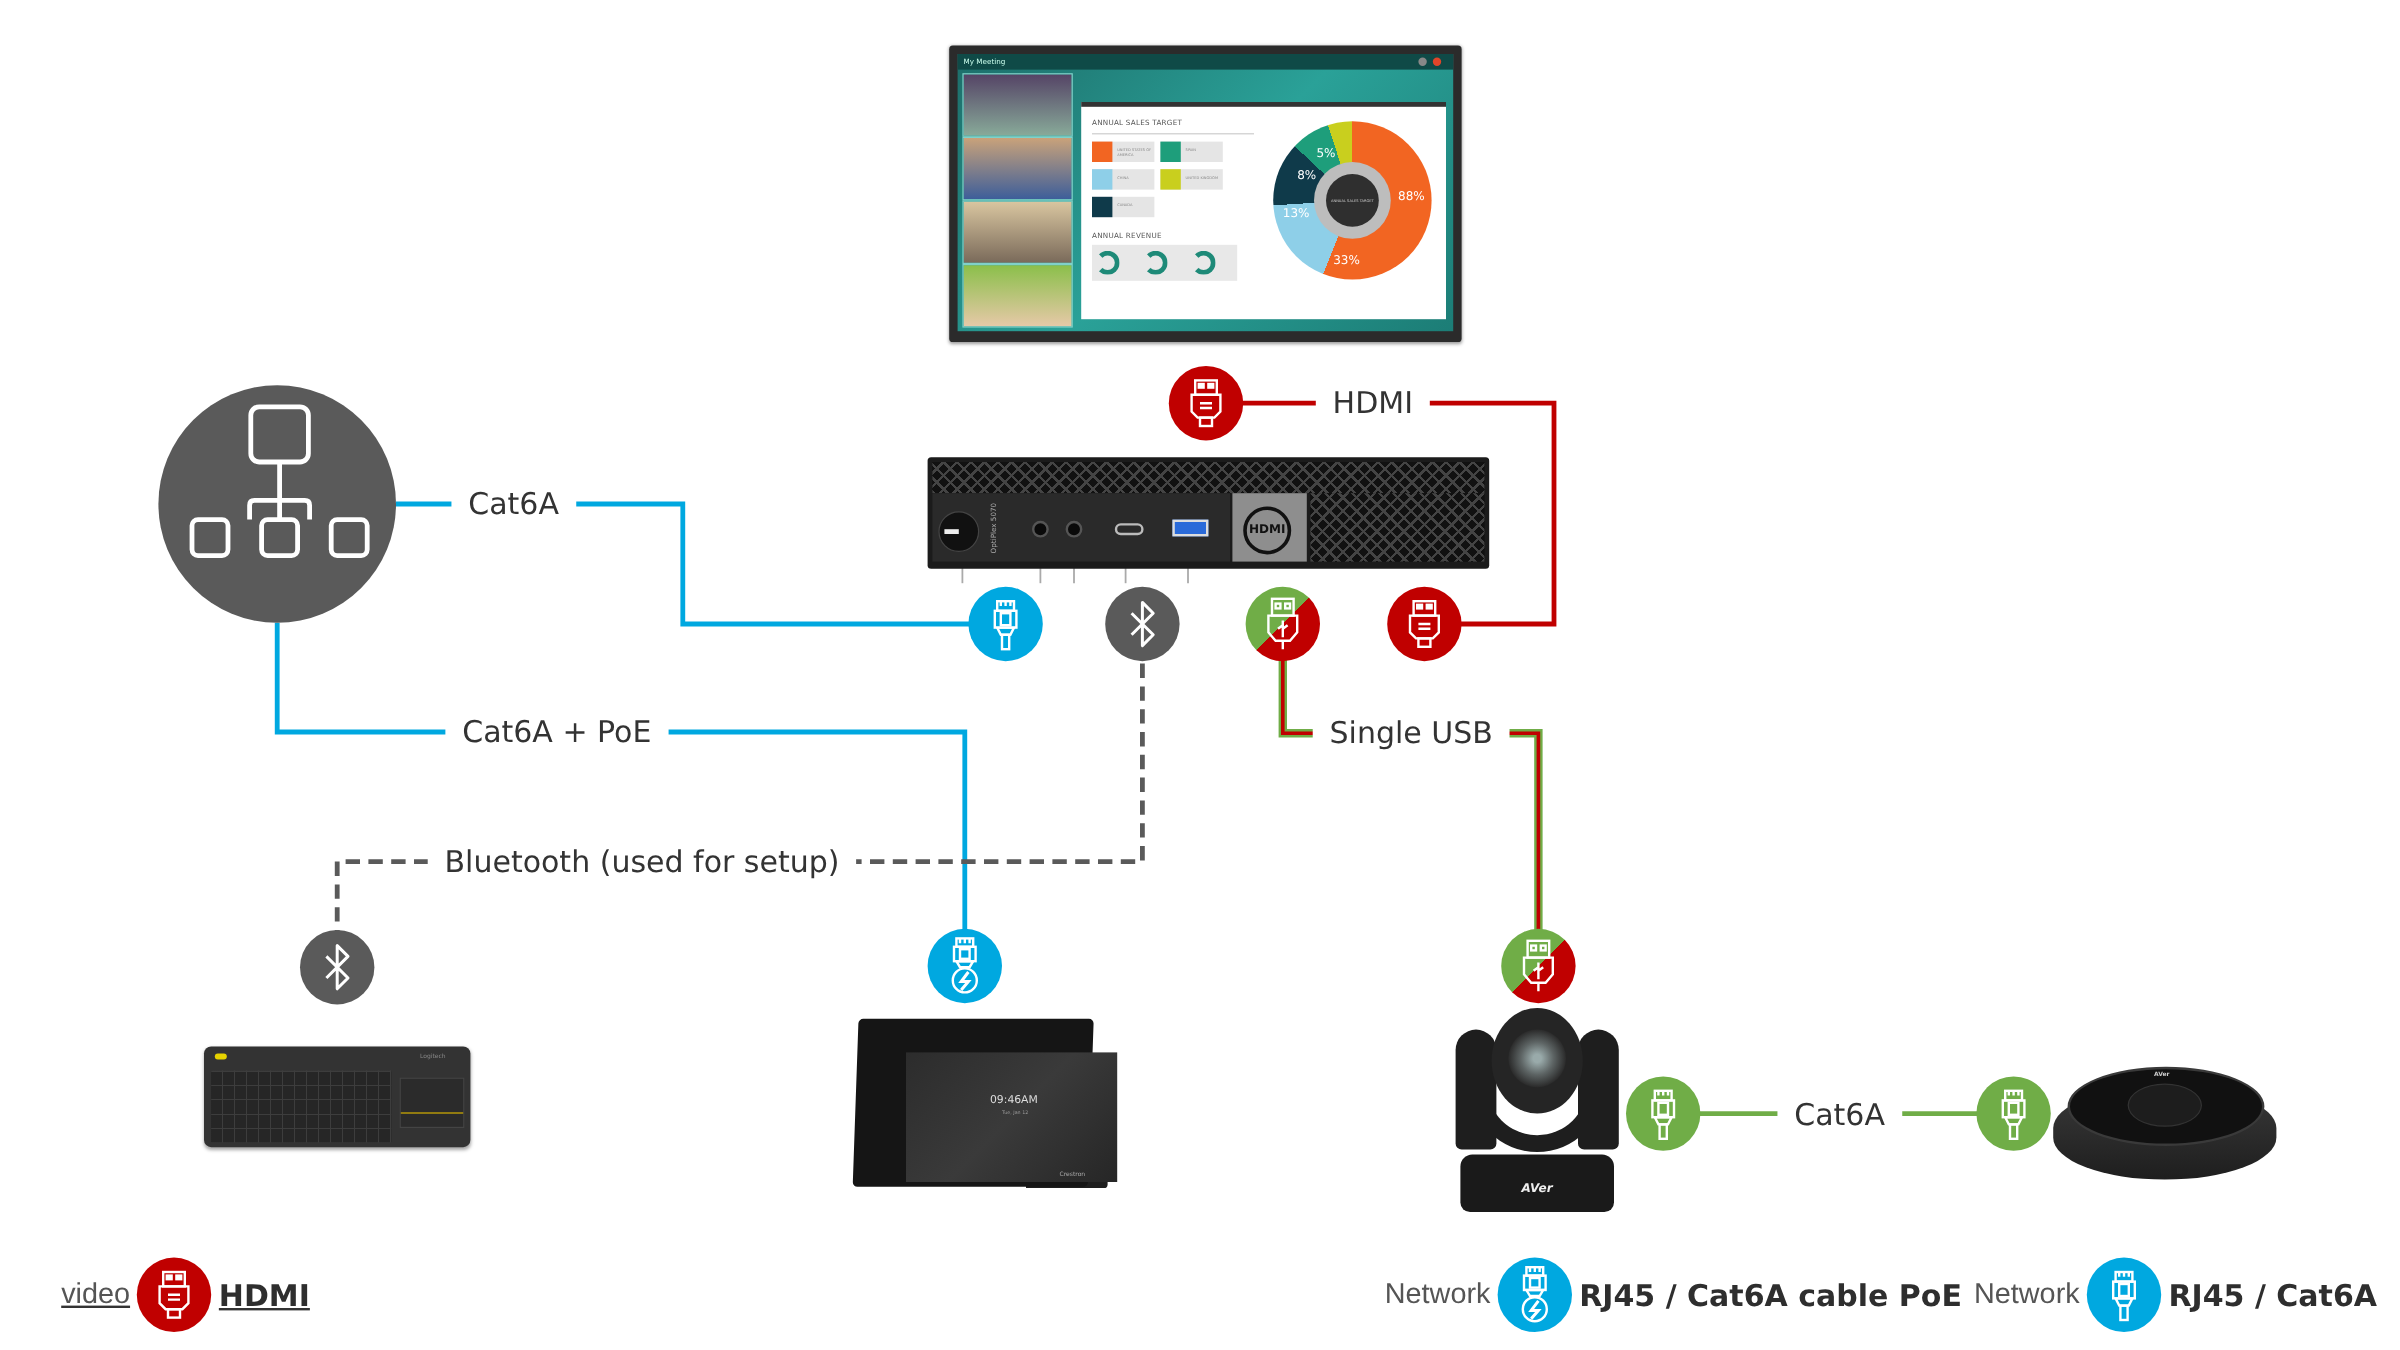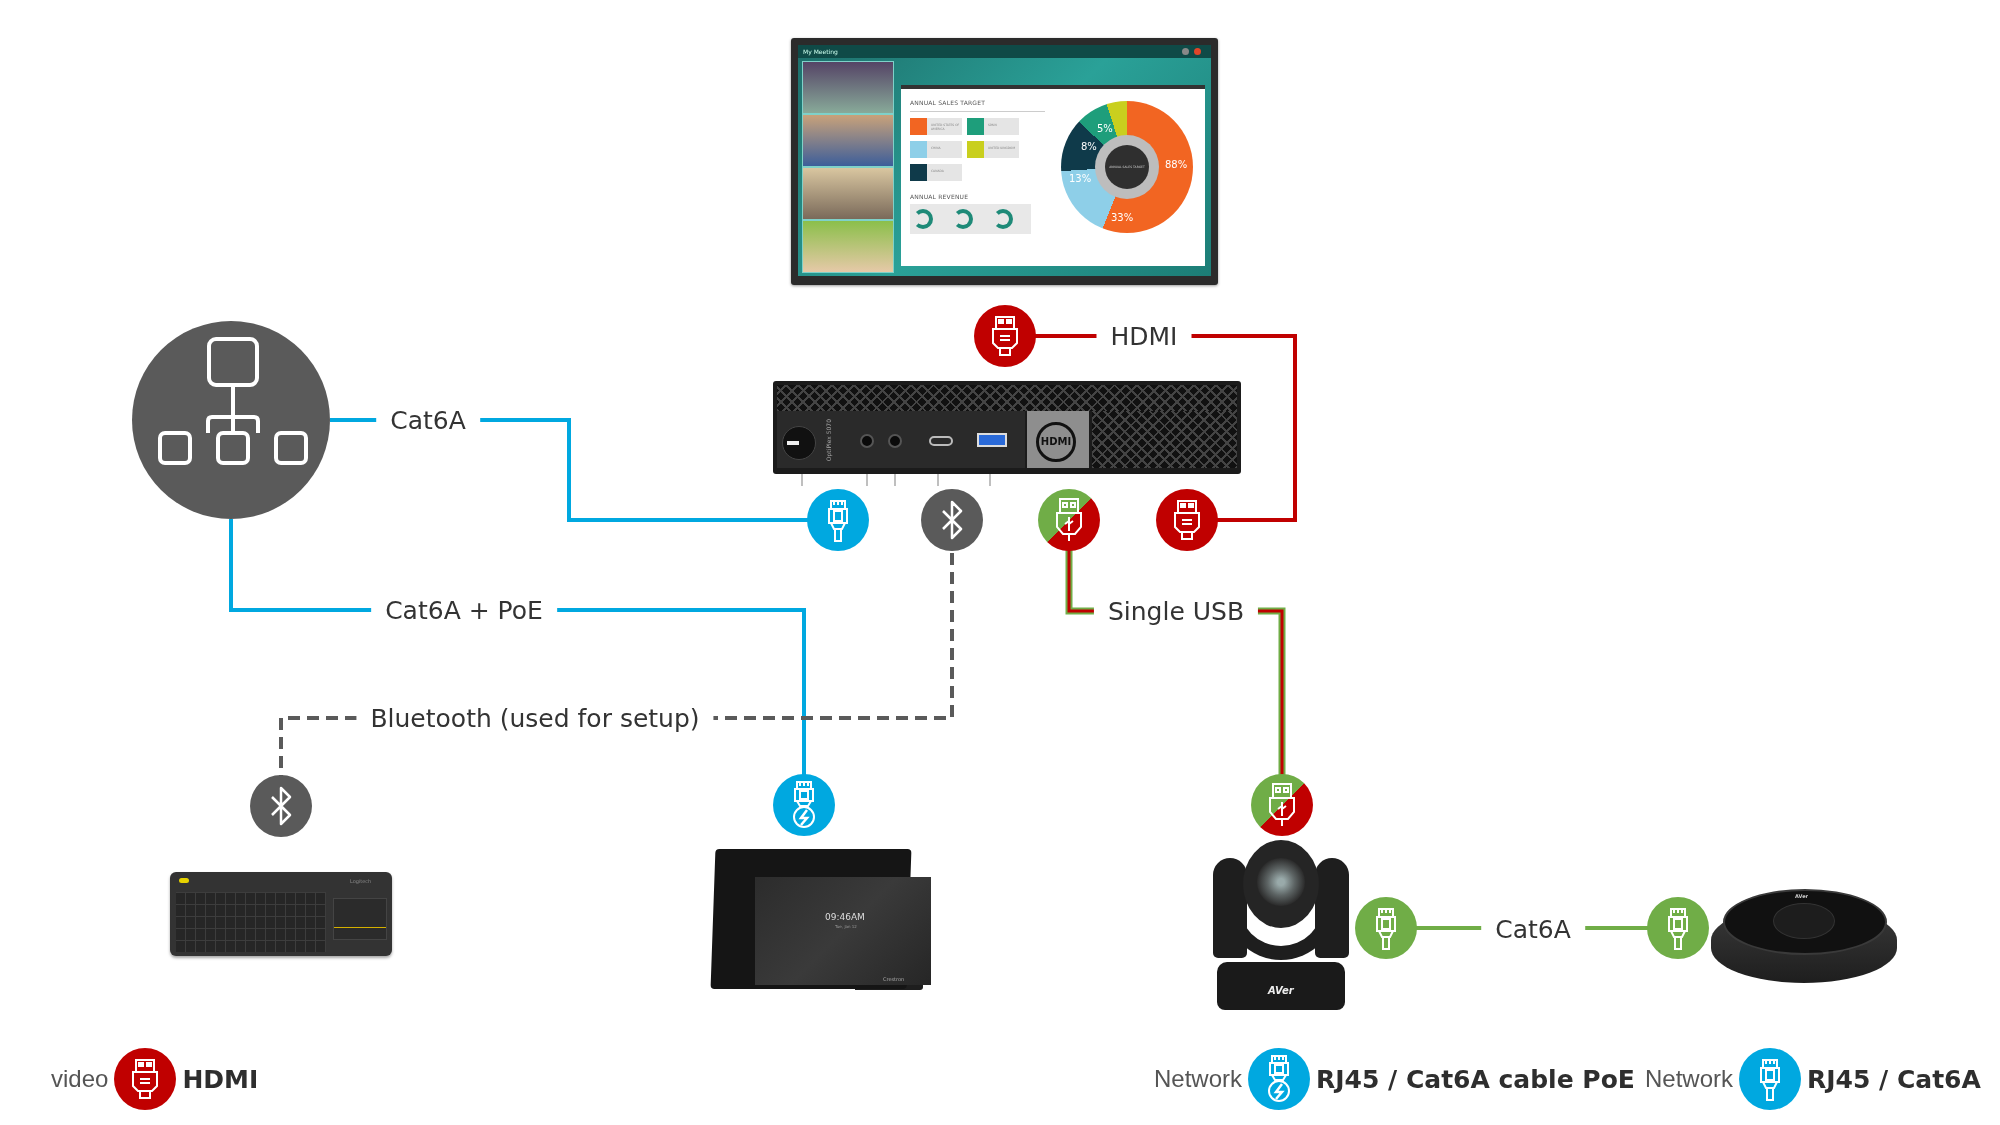--- a/index.html
+++ b/index.html
@@ -375,21 +375,21 @@
 </div>
 
 <div class="speaker">
   <div class="side"></div>
   <div class="top"></div>
   <div class="center"></div>
   <div class="brand">AVer</div>
 </div>
 
 <div class="legend">
-  <div class="leg-item" style="left:51px;">
+  <div class="leg-item" style="left:51px;text-decoration:underline;">
     <span class="pre">video</span>
     <span class="ic" style="background:#c00000;">
       <svg viewBox="0 0 62 62">
           <g fill="none" stroke="#fff" stroke-width="2">
             <rect x="22" y="12" width="18" height="12"></rect>
             <rect x="25" y="15" width="4" height="3" fill="#fff"></rect>
             <rect x="33" y="15" width="4" height="3" fill="#fff"></rect>
             <path d="M19 24 H43 V38 L38 43 H24 L19 38 Z"></path>
             <path d="M26 31 H36 M26 35 H36"></path>
             <rect x="26" y="43" width="10" height="7"></rect>

